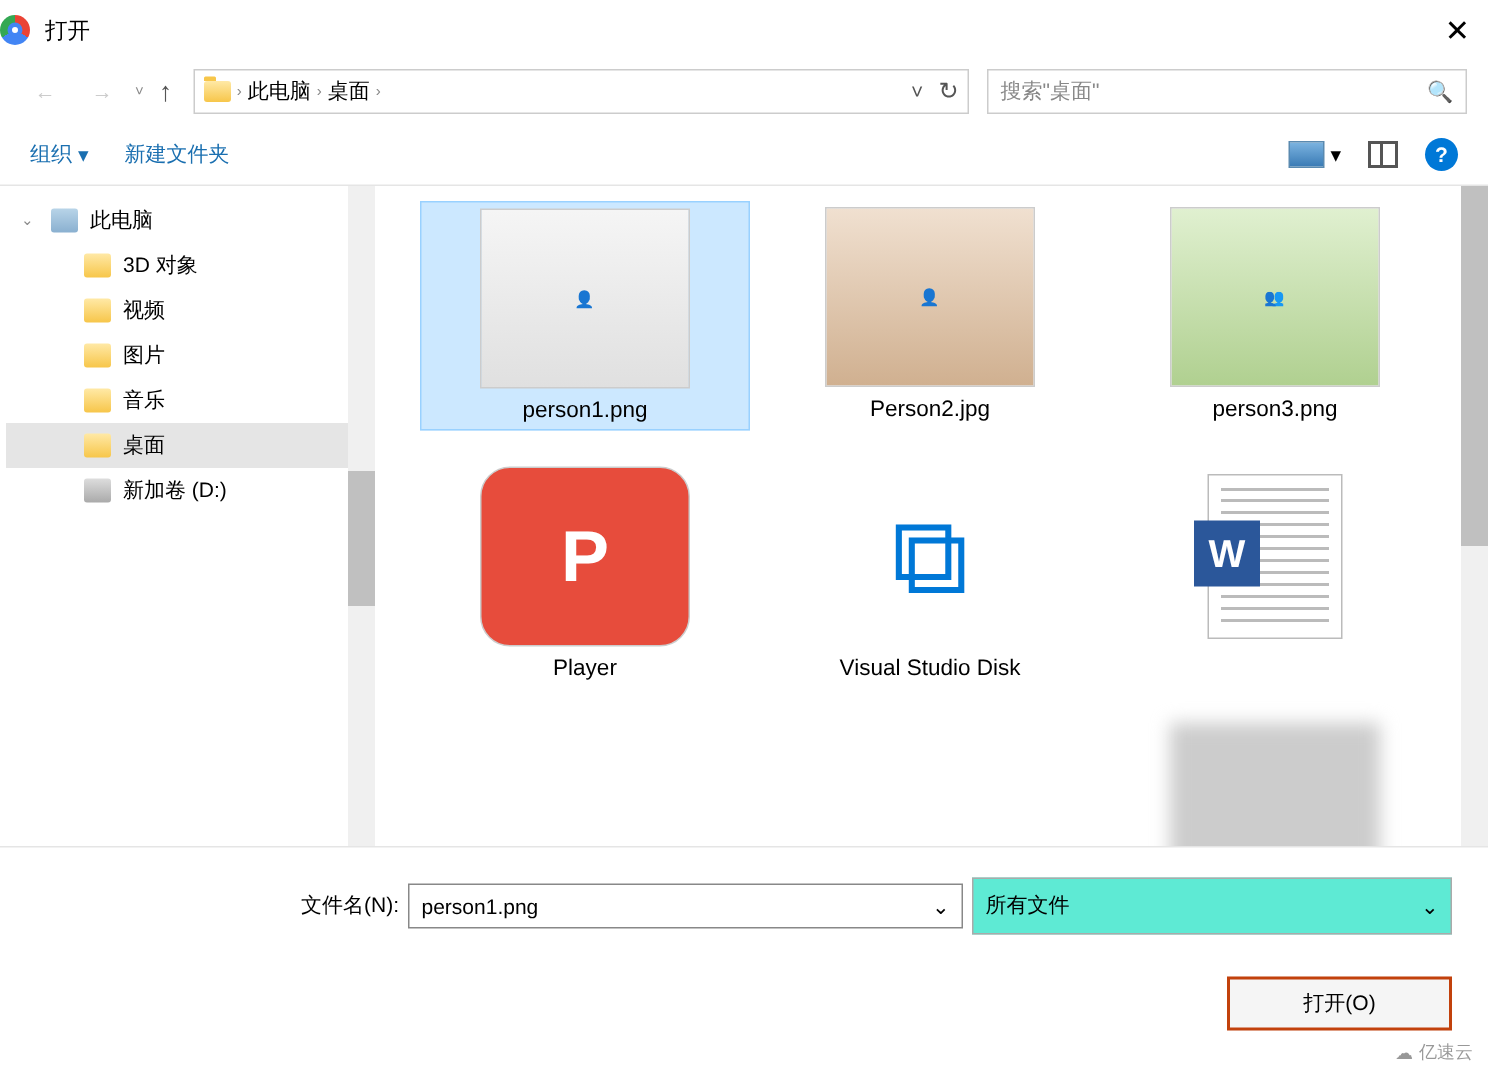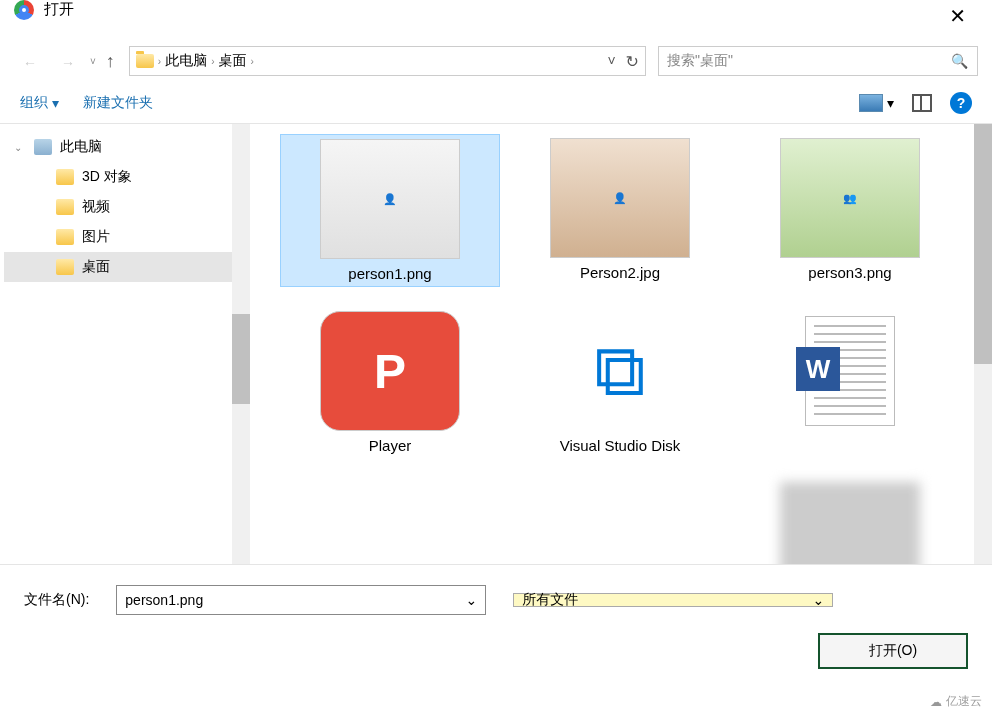--- a/index.html
+++ b/index.html
@@ -1,18 +1,18 @@
 <!DOCTYPE html>
 <html><head>
 <meta charset="utf-8">
 <style>
 * { margin: 0; padding: 0; box-sizing: border-box; font-family: "Microsoft YaHei", "Segoe UI", sans-serif; }
 body { width: 992px; height: 718px; background: #fff; color: #000; font-size: 14px; overflow: hidden; position: relative; }
 
-.title-bar { height: 40px; display: flex; align-items: flex-start; padding: 0 14px; }
+.title-bar { height: 40px; display: flex; align-items: center; padding: 0 0; }
 .chrome-icon { width: 20px; height: 20px; border-radius: 50%; background: conic-gradient(#ea4335 0 120deg, #4285f4 120deg 240deg, #34a853 240deg 360deg); position: relative; margin-right: 10px; }
 .chrome-icon::after { content: ""; position: absolute; inset: 5px; background: #fff; border-radius: 50%; border: 3px solid #4285f4; }
 .title-text { font-size: 15px; }
 .close-x { margin-left: auto; font-size: 20px; cursor: pointer; padding: 4px 12px; }
 
 .nav-row { height: 42px; display: flex; align-items: center; padding: 0 14px; gap: 6px; }
 .nav-arrow { width: 32px; height: 32px; display: flex; align-items: center; justify-content: center; color: #888; cursor: pointer; }
 .nav-arrow.disabled { color: #ccc; }
 .dropdown-caret { font-size: 10px; color: #888; }
 .nav-up { margin-left: 4px; margin-right: 8px; font-size: 18px; color: #555; }
@@ -62,27 +62,27 @@
 .thumb.app-red { background: #e74c3c; border-radius: 20px; color: #fff; font-size: 48px; font-weight: bold; }
 .thumb.app-vscode { background: transparent; border: none; color: #0078d7; font-size: 72px; }
 .thumb.app-word { background: transparent; border: none; position: relative; }
 .word-doc { width: 90px; height: 110px; background: #fff; border: 1px solid #bbb; position: relative; }
 .word-doc::before { content: ""; position: absolute; inset: 8px; background: repeating-linear-gradient(#bbb 0 2px, transparent 2px 8px); }
 .word-w { position: absolute; left: -10px; top: 30px; width: 44px; height: 44px; background: #2b579a; color: #fff; display: flex; align-items: center; justify-content: center; font-size: 26px; font-weight: bold; }
 .thumb.blur { filter: blur(6px); background: #ccc; }
 .file-label { text-align: center; max-width: 160px; font-size: 15px; }
 
 .footer { border-top: 1px solid #e5e5e5; padding: 20px 24px 14px; }
-.filename-row { display: flex; align-items: center; gap: 27px; margin-bottom: 18px; }
+.filename-row { display: flex; align-items: center; gap: 6px; margin-bottom: 28px; justify-content: flex-end; }
 .filename-label { }
 .filename-input { flex: 0 0 370px; height: 30px; border: 1px solid #888; padding: 0 8px; display: flex; align-items: center; justify-content: space-between; }
-.filetype-select { flex: 0 0 320px; height: 14px; border: 1px solid #aaa; padding: 0 8px; display: flex; align-items: center; justify-content: space-between; background: #fef9c3; }
+.filetype-select { flex: 0 0 320px; height: 38px; border: 1px solid #aaa; padding: 0 8px; display: flex; align-items: center; justify-content: space-between; background: #5eead4; }
 .button-row { display: flex; justify-content: flex-end; gap: 14px; }
 .dlg-button { width: 150px; height: 36px; border: 1px solid #aaa; background: #f5f5f5; display: flex; align-items: center; justify-content: center; cursor: pointer; }
-.dlg-button.primary { border: 2px solid #14532d; }
+.dlg-button.primary { border: 2px solid #c2410c; }
 
 .watermark { position: absolute; right: 10px; bottom: 8px; opacity: 0.4; font-size: 12px; display: flex; align-items: center; gap: 4px; }
 </style>
 </head>
 <body>
 
 <div class="title-bar">
   <div class="chrome-icon"></div>
   <div class="title-text">打开</div>
   <div class="close-x">✕</div>
@@ -144,23 +144,31 @@
           <span>3D 对象</span>
         </div>
       <div class="tree-item l2">
           <div class="ti-icon ti-folder"></div>
           <span>视频</span>
         </div>
       <div class="tree-item l2">
           <div class="ti-icon ti-folder"></div>
           <span>图片</span>
         </div>
+      <div class="tree-item l2">
+          <div class="ti-icon ti-folder"></div>
+          <span>音乐</span>
+        </div>
       <div class="tree-item l2 selected">
           <div class="ti-icon ti-folder"></div>
           <span>桌面</span>
+        </div>
+      <div class="tree-item l2">
+          <div class="ti-icon ti-disk"></div>
+          <span>新加卷 (D:)</span>
         </div>
     </div>
     <div class="tree-scrollbar"></div>
     <div class="tree-scroll-thumb"></div>
   </div>
 
   <div class="content-pane">
     <div class="files-grid">
       <div class="file-item sel">
         <div class="thumb photo1">👤</div>

